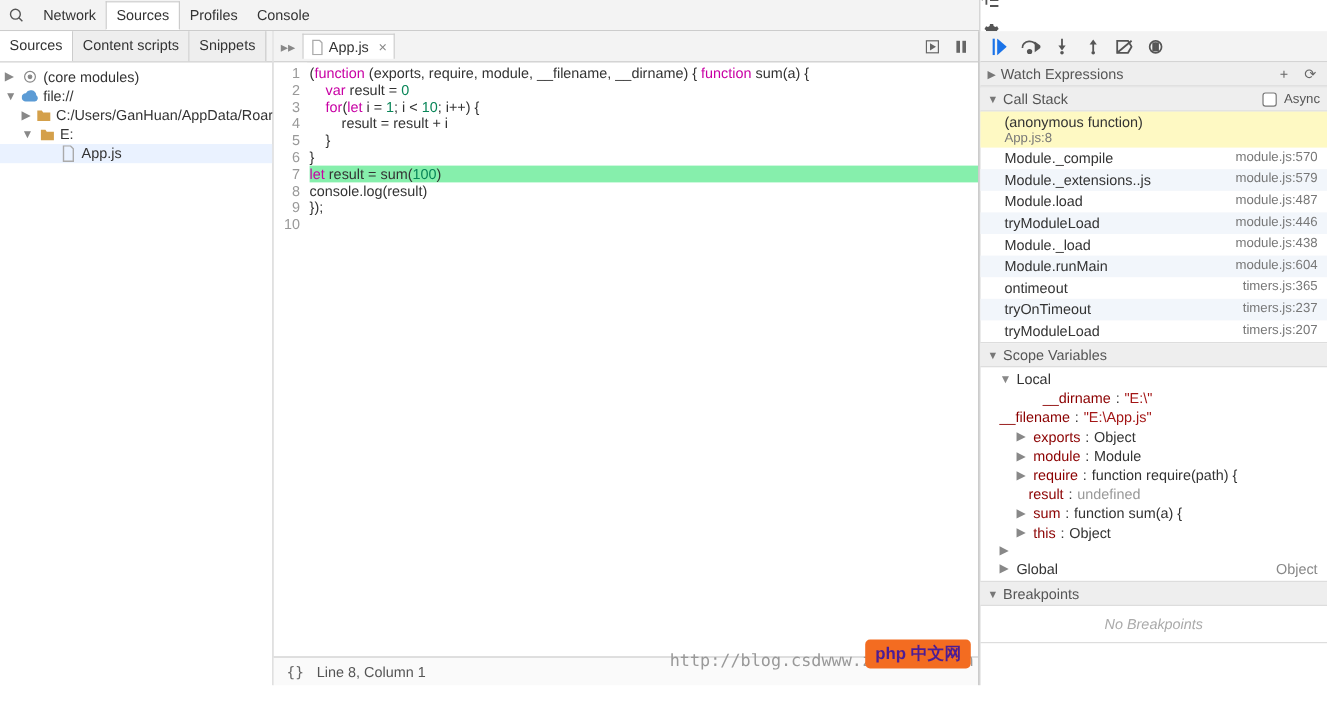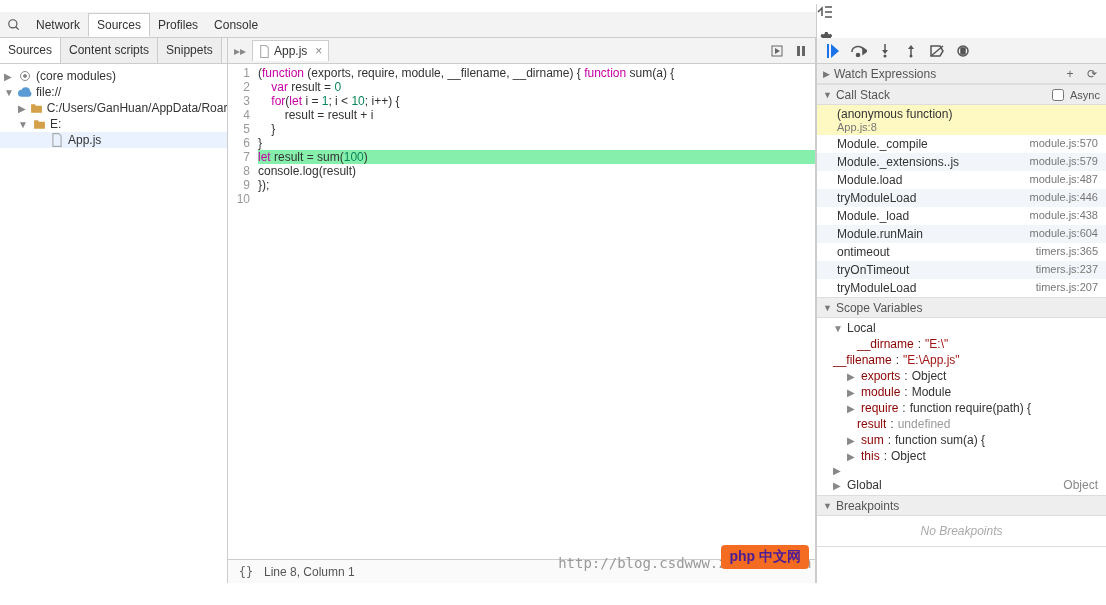--- a/index.html
+++ b/index.html
@@ -1,17 +1,17 @@
 <!DOCTYPE html>
 <html><head>
 <meta charset="utf-8">
 <style>
 * { margin:0; padding:0; box-sizing:border-box; font-family:"Segoe UI",Tahoma,sans-serif; font-size:12px; }
 body { background:#fff; color:#333; width:1106px; height:605px; overflow:hidden; position:relative; }
-.topbar { height:26px; display:flex; align-items:center; border-bottom:1px solid #ccc; background:#f3f3f3;margin-top:12px; }
+.topbar { height:26px; display:flex; align-items:center; border-bottom:1px solid #ccc; background:#f3f3f3; }
 .search-ic { width:28px; display:flex; justify-content:center; }
 .topbar .tab { padding:4px 8px; cursor:default; color:#333; }
 .topbar .tab.active { background:#fff; border:1px solid #ccc; border-bottom:1px solid #fff; margin-bottom:-1px; }
 .topbar .right { margin-left:auto; display:flex; gap:10px; padding-right:10px; }
 .ic { display:inline-flex; width:16px; height:16px; justify-content:center; align-items:center; color:#666; }
 .main { display:flex; height:545px; }
 .left { width:228px; border-right:1px solid #ccc; display:flex; flex-direction:column; }
 .left-tabs { height:26px; display:flex; border-bottom:1px solid #ccc; background:#f3f3f3; }
 .left-tabs .t { padding:5px 8px; border-right:1px solid #ccc; background:#eee; }
 .left-tabs .t.active { background:#fff; }
@@ -324,21 +324,21 @@
     <div class="section">
       <div class="section-h">
         <span class="arrow">▼</span>
           <span>Scope Variables</span>
       </div>
       <div class="scope">
         <div class="srow">
             <span class="arrow">▼</span>
             <span>Local</span>
           </div>
-        <div class="srow" style="padding-left:40px"><span class="prop">__dirname</span>: <span class="val-str">"E:\"</span></div>
+        <div class="srow" style="padding-left:52px"><span class="prop">__dirname</span>: <span class="val-str">"E:\"</span></div>
         <div class="srow" style=""><span class="prop">__filename</span>: <span class="val-str">"E:\App.js"</span></div>
         <div class="srow" style="padding-left:30px"><span class="arrow">▶</span><span class="prop">exports</span>: <span class="val-obj">Object</span></div>
         <div class="srow" style="padding-left:30px"><span class="arrow">▶</span><span class="prop">module</span>: <span class="val-obj">Module</span></div>
         <div class="srow" style="padding-left:30px"><span class="arrow">▶</span><span class="prop">require</span>: <span class="val-obj">function require(path) {</span></div>
         <div class="srow" style="padding-left:40px"><span class="prop">result</span>: <span class="val-und">undefined</span></div>
         <div class="srow" style="padding-left:30px"><span class="arrow">▶</span><span class="prop">sum</span>: <span class="val-obj">function sum(a) {</span></div>
         <div class="srow" style="padding-left:30px"><span class="arrow">▶</span><span class="prop">this</span>: <span class="val-obj">Object</span></div>
         <div class="srow">
             <span class="arrow">▶</span>
           </div>

